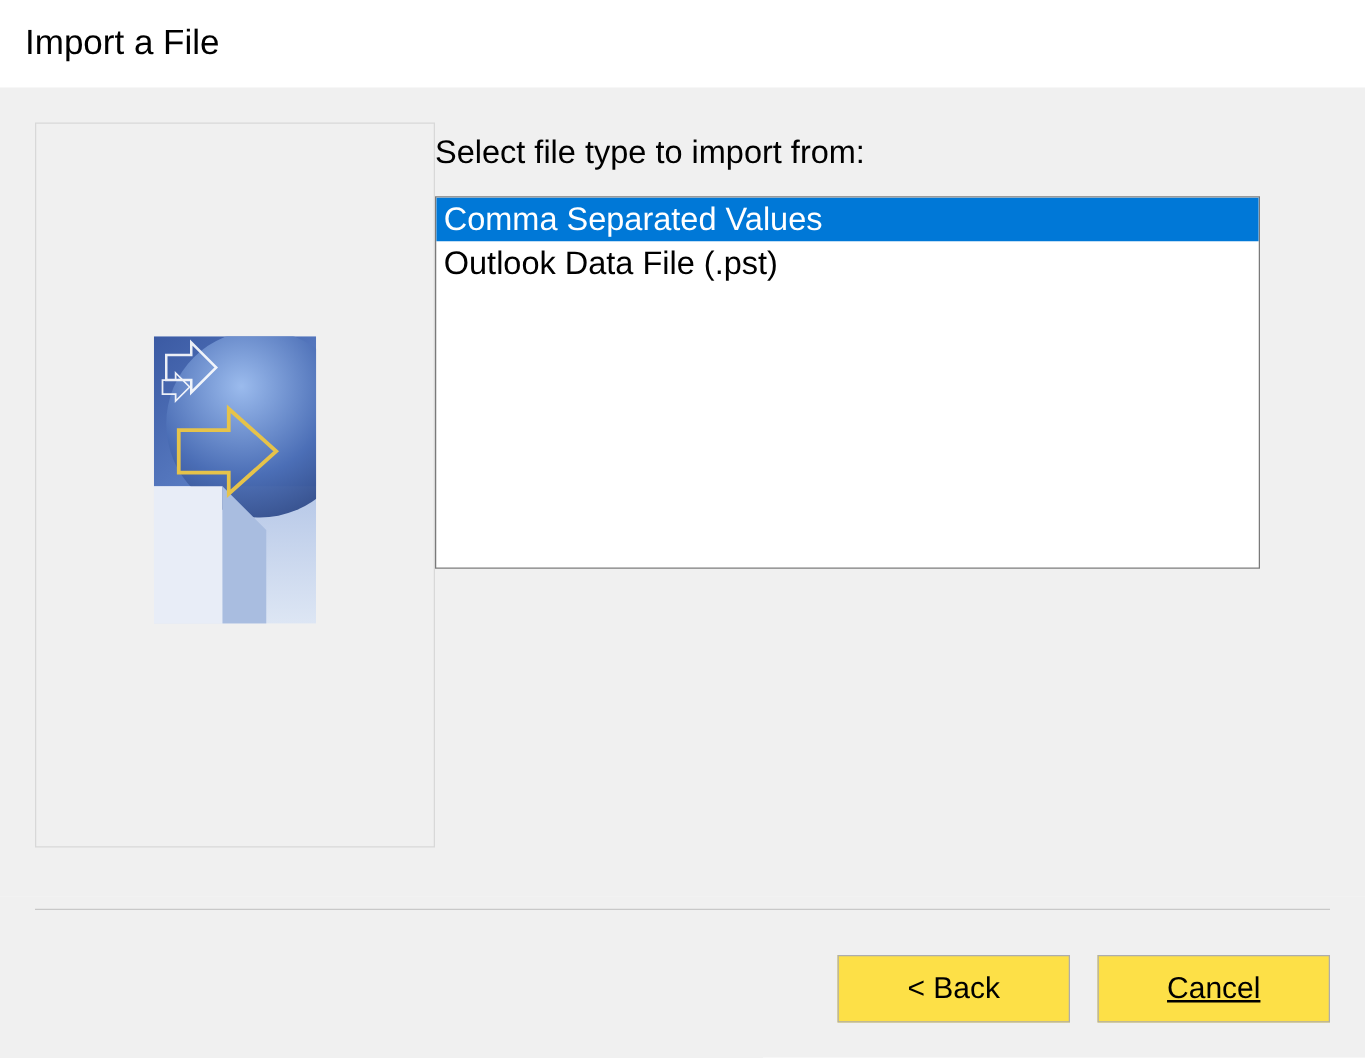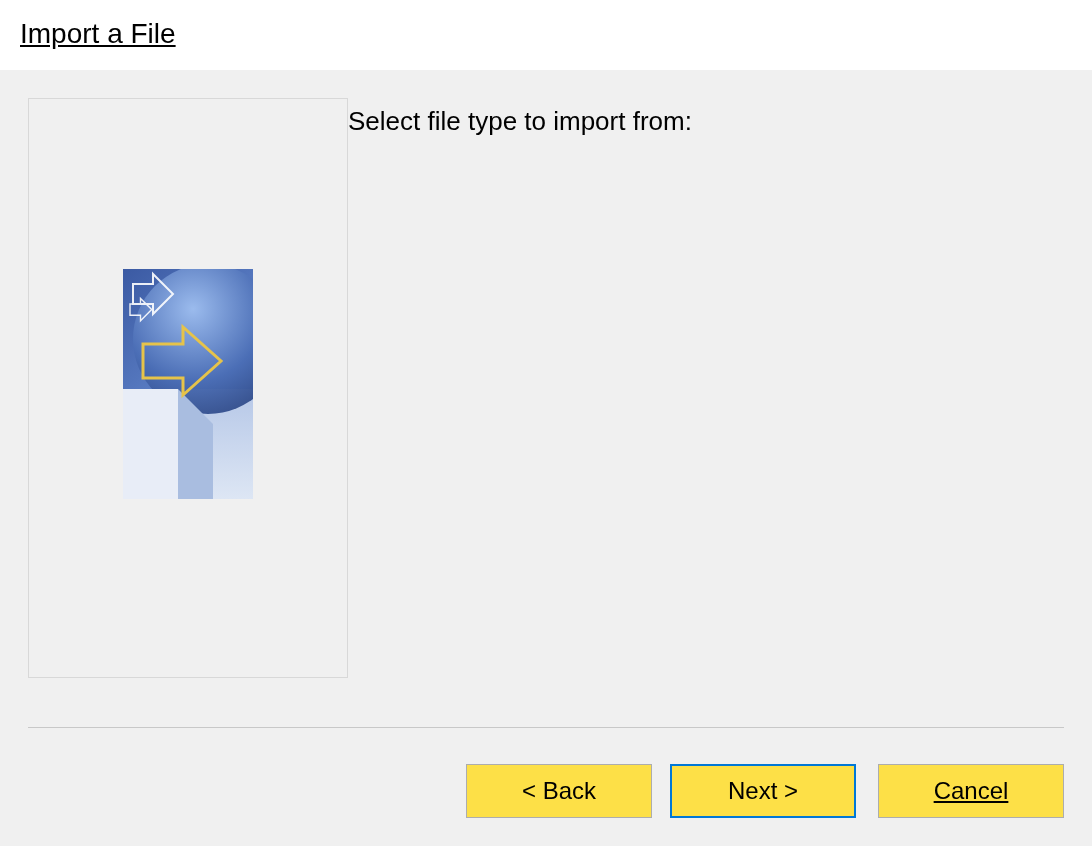--- a/index.html
+++ b/index.html
@@ -18,21 +18,20 @@
       width: 100%;
       height: 100%;
       display: flex;
       flex-direction: column;
     }
     .titlebar {
       padding: 18px 20px 20px 20px;
       font-size: 28px;
       color: #000;
       background: #fff;
-      text-decoration: underline;
     }
     .content-area {
       flex: 1;
       background: #f0f0f0;
       padding: 28px 28px 0 28px;
       display: flex;
     }
     .left-panel {
       width: 320px;
       height: 580px;
@@ -150,24 +149,27 @@
 
           <g stroke="#e6c34a" stroke-width="3" fill="none">
             <path d="M20,75 L60,75 L60,58 L98,92 L60,126 L60,109 L20,109 Z"></path>
           </g>
         </svg>
       </div>
     </div>
 
     <div class="right-panel">
       <div class="instruction-label">Select file type to import from:</div>
+      <div class="listbox">
+        <div class="list-item selected">Comma Separated Values</div>
+        <div class="list-item">Outlook Data File (.pst)</div>
+      </div>
     </div>
   </div>
 
   <div class="footer">
     <div class="separator"></div>
     <div class="button-row">
       <button class="btn">&lt; Back</button>
-      <button class="btn btn-default">Next &gt;</button>
       <button class="btn btn-cancel">Cancel</button>
     </div>
   </div>
 </div>
 
 </body></html>

